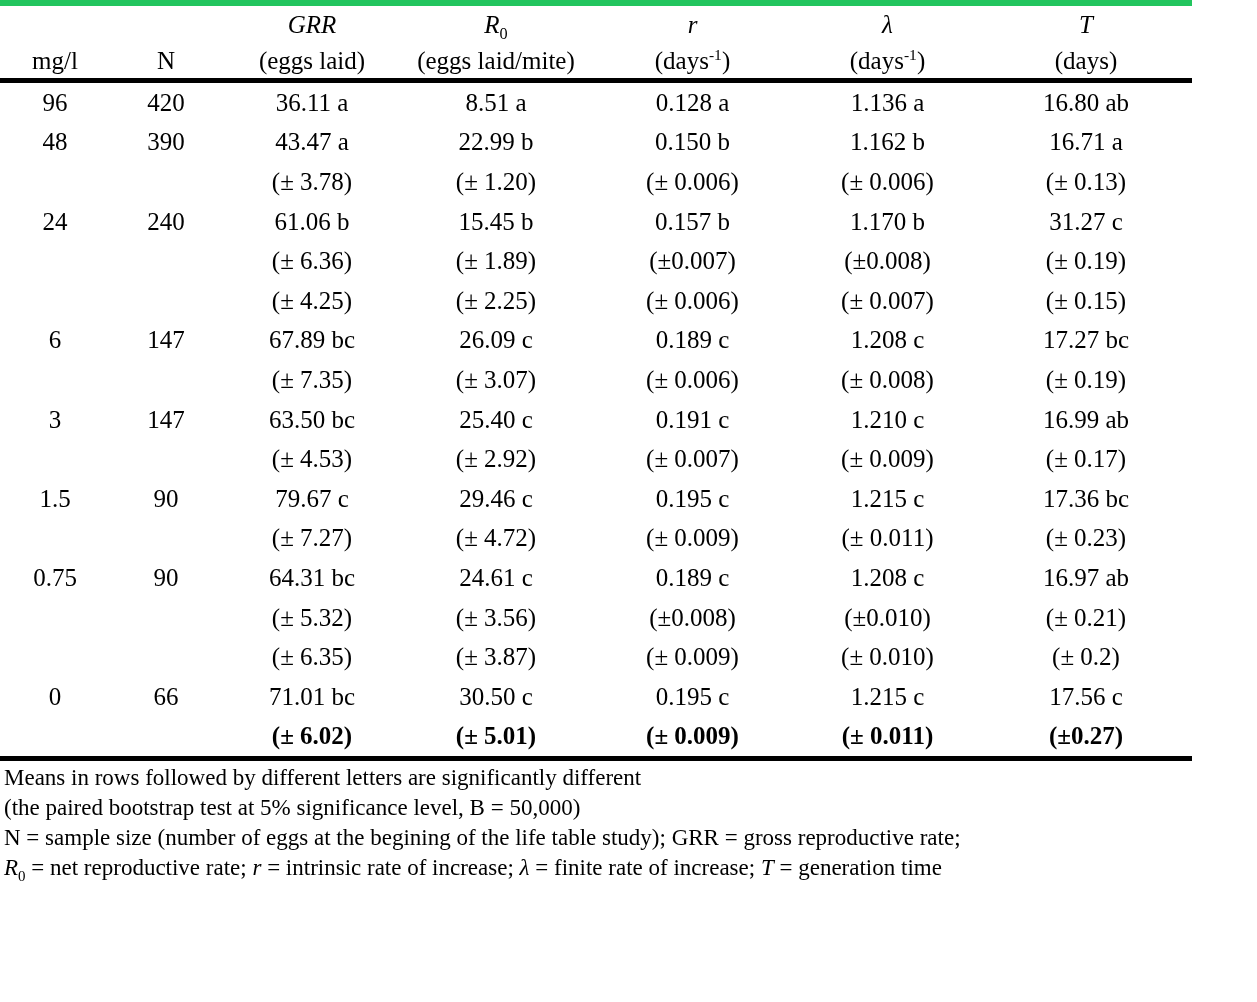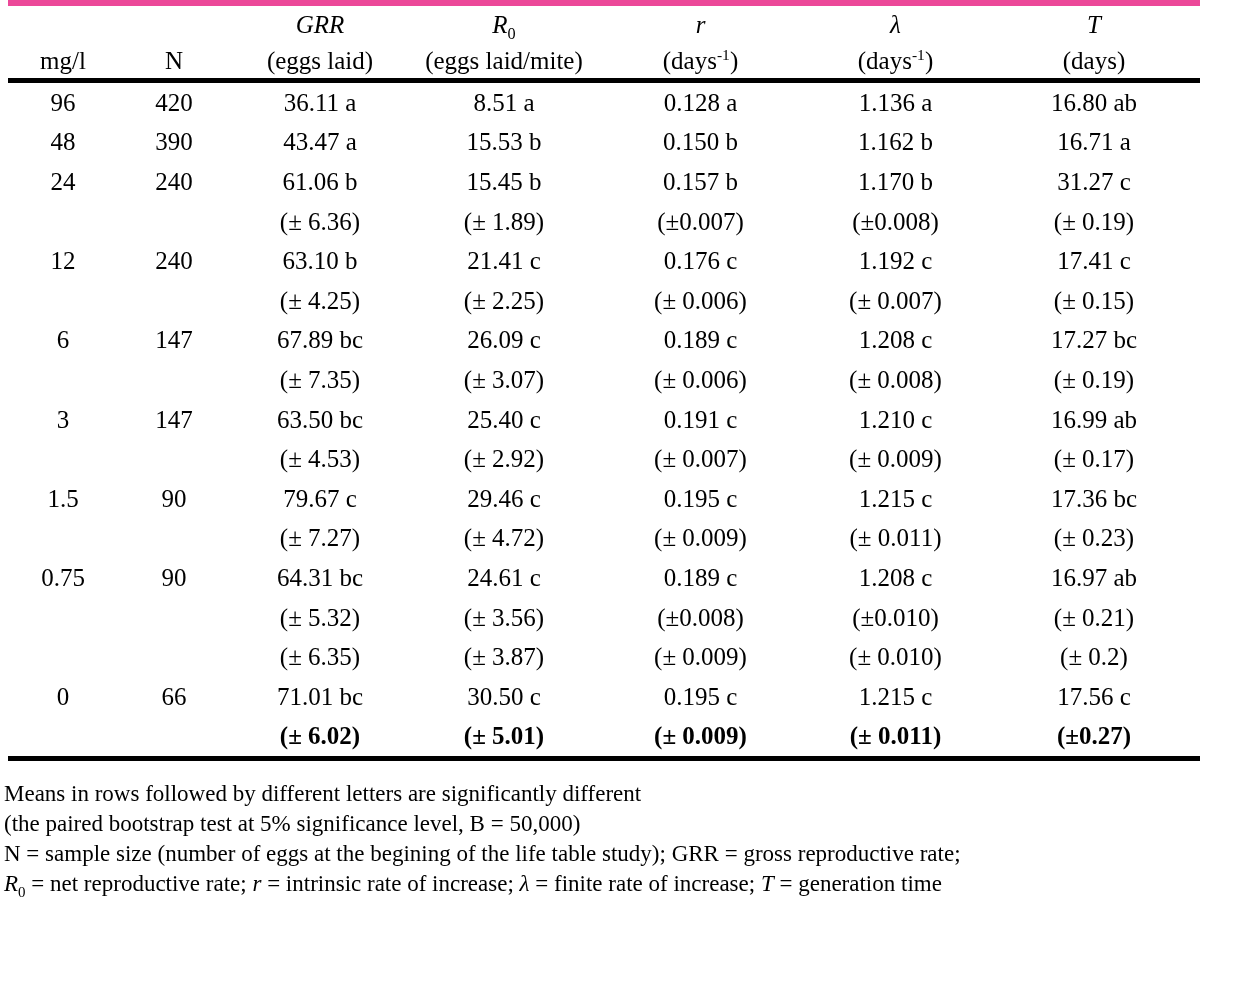--- a/index.html
+++ b/index.html
@@ -14,22 +14,21 @@
   }
   .page {
     width: 1257px;
     height: 1002px;
     position: relative;
   }
   table.life-table {
     border-collapse: collapse;
     table-layout: fixed;
     width: 1192px;
-    border-top: 6px solid #ec4899;
-    margin-left: 8px;
+    border-top: 6px solid #22c55e;
   }
   table.life-table td {
     text-align: center;
     vertical-align: middle;
     font-size: 25px;
     padding: 0;
     overflow: hidden;
     white-space: nowrap;
   }
   td.c-dose {
@@ -45,21 +44,21 @@
     font-size: 0.62em;
     vertical-align: super;
     line-height: 0;
   }
   sub {
     font-size: 0.65em;
     vertical-align: sub;
     line-height: 0;
   }
   .footnotes {
-    margin-top: 18px;
+    margin-top: 2px;
     padding-left: 4px;
     font-size: 23px;
     line-height: 30px;
   }
 </style>
 </head>
 <body>
 
 <div class="page">
 
@@ -101,24 +100,33 @@
         <td>8.51 a</td>
         <td>0.128 a</td>
         <td>1.136 a</td>
         <td>16.80 ab</td>
       </tr>
 
       <tr class="data-main">
         <td class="c-dose">48</td>
         <td>390</td>
         <td>43.47 a</td>
-        <td>15.53 b</td>
+        <td>22.99 b</td>
         <td>0.150 b</td>
         <td>1.162 b</td>
         <td>16.71 a</td>
+      </tr>
+      <tr class="data-se">
+        <td></td>
+        <td></td>
+        <td>(± 3.78)</td>
+        <td>(± 1.20)</td>
+        <td>(± 0.006)</td>
+        <td>(± 0.006)</td>
+        <td>(± 0.13)</td>
       </tr>
 
       <tr class="data-main">
         <td class="c-dose">24</td>
         <td>240</td>
         <td>61.06 b</td>
         <td>15.45 b</td>
         <td>0.157 b</td>
         <td>1.170 b</td>
         <td>31.27 c</td>
@@ -126,29 +134,20 @@
       <tr class="data-se">
         <td></td>
         <td></td>
         <td>(± 6.36)</td>
         <td>(± 1.89)</td>
         <td>(±0.007)</td>
         <td>(±0.008)</td>
         <td>(± 0.19)</td>
       </tr>
 
-      <tr class="data-main">
-        <td class="c-dose">12</td>
-        <td>240</td>
-        <td>63.10 b</td>
-        <td>21.41 c</td>
-        <td>0.176 c</td>
-        <td>1.192 c</td>
-        <td>17.41 c</td>
-      </tr>
       <tr class="data-se">
         <td></td>
         <td></td>
         <td>(± 4.25)</td>
         <td>(± 2.25)</td>
         <td>(± 0.006)</td>
         <td>(± 0.007)</td>
         <td>(± 0.15)</td>
       </tr>
 

